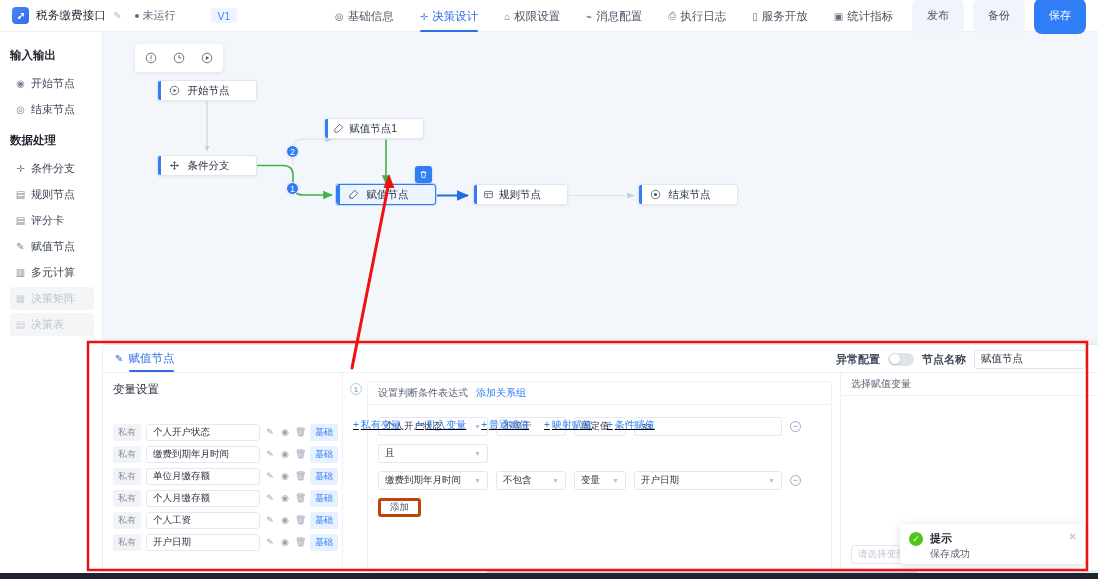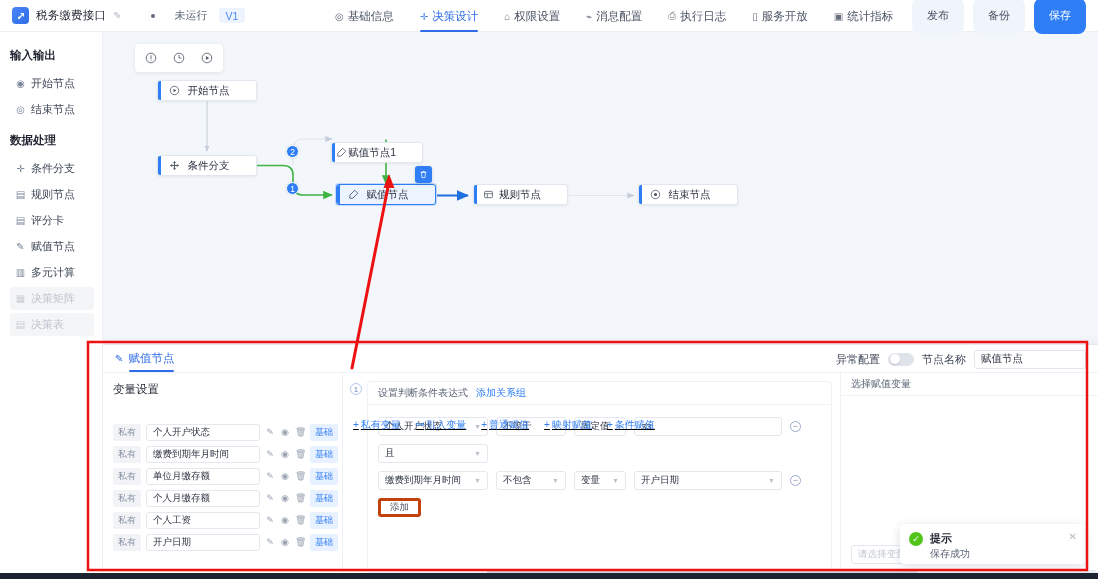--- a/index.html
+++ b/index.html
@@ -19,25 +19,25 @@
   }
   .tb-left { display:flex; align-items:center; gap:7px; padding-left:12px; }
   .app-logo {
     width:17px; height:17px; border-radius:4px;
     background:linear-gradient(135deg,#4a86f7,#2f6de8);
     display:flex; align-items:center; justify-content:center;
     color:#fff; font-size:10px; line-height:1;
   }
   .app-title { font-size:11.5px; color:#1f2430; letter-spacing:.2px; }
   .edit-pencil { font-size:10px; color:#b3bac6; cursor:pointer; }
-  .status-wrap { display:flex; align-items:center; gap:20px; margin-left:22px; }
+  .status-wrap { display:flex; align-items:center; gap:4px; margin-left:6px; }
   .status-dot { width:4px; height:4px; border-radius:50%; background:#606a7b; }
   .status-text { font-size:11px; color:#606a7b; }
   .ver-badge {
-    margin-left:4px; font-size:10.5px; color:#4a86f7;
+    margin-left:28px; font-size:10.5px; color:#4a86f7;
     background:#edf3ff; border-radius:3px; padding:1.5px 7px;
   }
   .tb-nav {
     position:absolute; left:322px; top:0; height:32px;
     display:flex; align-items:center; gap:0;
   }
   .nav-item {
     position:relative; display:flex; align-items:center; gap:4px;
     height:32px; padding:0 13px; font-size:11.5px; color:#4a5263;
     cursor:pointer; white-space:nowrap;
@@ -139,21 +139,21 @@
     font-size:11.5px; color:#2f6de8; position:relative; cursor:pointer;
   }
   .bp-tab::after {
     content:""; position:absolute; left:14px; right:0; bottom:1px; height:2px;
     background:#2f6de8; border-radius:1px;
   }
   .bp-head-right {
     position:absolute; right:12px; top:0; height:28px;
     display:flex; align-items:center; gap:8px;
   }
-  .lbl-s { font-size:11px; color:#3d4657; }
+  .lbl-s { font-size:11px; color:#3d4657;font-weight:bold; }
   .switch {
     width:26px; height:13px; border-radius:7px; background:#dfe3ea;
     position:relative; cursor:pointer; flex:0 0 26px;
   }
   .switch .knob {
     position:absolute; left:1.5px; top:1.5px; width:10px; height:10px;
     border-radius:50%; background:#fff; box-shadow:0 1px 2px rgba(0,0,0,.15);
   }
   .name-input {
     width:112px; height:19px; border:1px solid #e0e5ec; border-radius:3px;
@@ -453,21 +453,21 @@
       <span class="bar"></span>
       <span class="n-ico">
         <svg width="11" height="11" viewBox="0 0 14 14">
             <path d="M7 2.2 V11.8 M2.2 7 H11.8" stroke="#4c5665" stroke-width="1.2" stroke-linecap="round"></path>
             <path d="M5.6 3.6 L7 2.2 L8.4 3.6 M5.6 10.4 L7 11.8 L8.4 10.4 M3.6 5.6 L2.2 7 L3.6 8.4 M10.4 5.6 L11.8 7 L10.4 8.4" stroke="#4c5665" stroke-width="1" fill="none" stroke-linecap="round" stroke-linejoin="round"></path>
           </svg>
       </span>
       <span class="n-label">条件分支</span>
     </div>
 
-    <div class="node" style="left:228px;top:86px;width:92px;margin-top:24px;">
+    <div class="node" style="left:221px;top:86px;width:100px;">
       <span class="bar"></span>
       <span class="n-ico">
         <svg width="11" height="11" viewBox="0 0 14 14">
             <path d="M2.3 11.7 V7.9 L8.6 1.6 L12.4 5.4 L6.1 11.7 Z" fill="none" stroke="#4c5665" stroke-width="1" stroke-linejoin="round"></path>
           </svg>
       </span>
       <span class="n-label">赋值节点1</span>
     </div>
 
     <div class="node selected" style="left:233px;top:152px;width:100px;">

